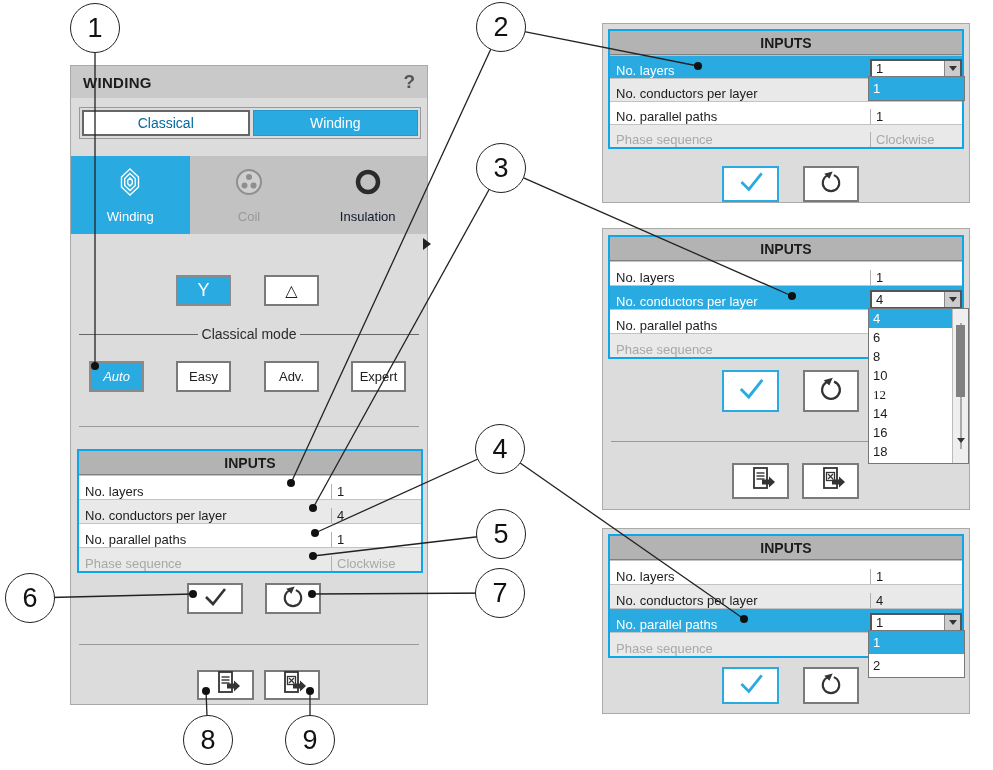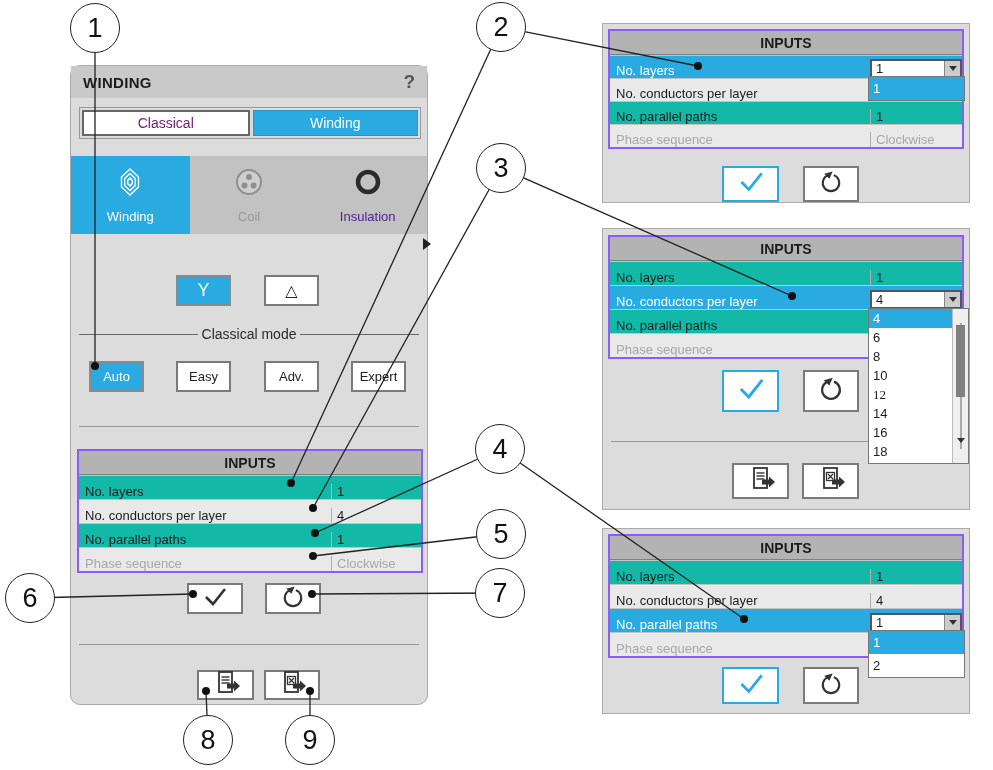--- a/index.html
+++ b/index.html
@@ -11,43 +11,43 @@
 
   
   .titlebar { position:absolute; left:0; top:0; width:100%; height:32px; background:#c9c9c9;
               display:flex; align-items:center; justify-content:space-between; padding:0 12px; }
   .titlebar .t { font-weight:bold; font-size:15px; color:#1c1c1c; letter-spacing:.3px; }
   .titlebar .q { font-size:19px; color:#555; font-weight:bold; cursor:default; }
 
   .typebtns { position:absolute; left:8px; top:41px; width:342px; height:32px; border:1px solid #999;
               display:flex; padding:2px; gap:3px; background:#dcdcdc; }
   .typebtn { flex:1; display:flex; align-items:center; justify-content:center; font-size:14px; }
-  .typebtn.off { background:#ffffff; border:2px solid #666; color:#701a75; }
+  .typebtn.off { background:#ffffff; border:2px solid #666; color:#0369a1; }
   .typebtn.on  { background:#29abe2; border:1px solid #2597c8; color:#ffffff; }
 
   .tabbar { position:absolute; left:0; top:90px; width:100%; height:78px; background:#c2c2c2; display:flex; }
   .tab { flex:1; display:flex; flex-direction:column; align-items:center; justify-content:center; gap:5px; }
   .tab.sel { background:#29abe2; }
   .tab .lbl { font-size:13px; }
   .tab.sel .lbl { color:#ffffff; }
   .tab .lbl.dim { color:#999; }
-  .tab .lbl.dark { color:#4c1d95; }
+  .tab .lbl.dark { color:#0f172a; }
 
   .seclabel { position:absolute; left:8px; right:8px; height:18px; display:flex; align-items:center; gap:4px; }
   .seclabel .ln { flex:1; height:0; border-top:1px solid #666; }
   .seclabel .tx { font-size:14px; color:#2b2b2b; white-space:nowrap; }
 
   .sqbtn { position:absolute; width:55px; height:31px; display:flex; align-items:center; justify-content:center;
            font-size:13px; background:#ffffff; border:2px solid #7a7a7a; color:#222; }
   .sqbtn.blue { background:#29abe2; border:2px solid #8a8a8a; color:#ffffff; }
 
   .hsep { position:absolute; left:8px; right:8px; border-top:1px solid #999; }
 
   
-  .tbl { position:absolute; background:#14b8a6; border:2px solid #8b5cf6; }
+  .tbl { position:absolute; background:#ffffff; border:2px solid #0ea5e9; }
   .tbl-head { height:24px; background:#b3b3b3; border-bottom:1px solid #808080; display:flex;
               align-items:center; justify-content:center; font-weight:bold; font-size:14px; color:#1c1c1c; }
   .trow { display:flex; align-items:flex-end; border-top:1px solid #c3c3c3; }
   .trow:first-of-type { border-top:none; }
   .trow.alt { background:#e9e9e9; }
   .trow.sel { background:#29abe2; }
   .trow.sel .c-label { color:#ffffff; }
   .trow.dis .c-label, .trow.dis .c-value { color:#a8a8a8; }
   .c-label { display:flex; align-items:center; padding-left:6px; font-size:13px; color:#1c1c1c; }
   .c-value { flex:1; display:flex; align-items:center; padding-left:5px; font-size:13px; color:#1c1c1c;
@@ -83,21 +83,21 @@
   #lines { position:absolute; left:0; top:0; z-index:40; pointer-events:none; }
 
   .expander { position:absolute; width:0; height:0; border-top:6px solid transparent;
               border-bottom:6px solid transparent; border-left:8px solid #222; }
 </style>
 </head>
 <body>
 
 <div id="stage">
 
-  <div class="panel" style="left:70px; top:65px; width:358px; height:640px;border-radius:10px;">
+  <div class="panel" style="left:70px; top:65px; width:358px; height:640px;">
 
     <div class="titlebar">
       <span class="t">WINDING</span>
       <span class="q">?</span>
     </div>
 
     <div class="typebtns">
       <div class="typebtn off">Classical</div>
       <div class="typebtn on">Winding</div>
     </div>
@@ -143,21 +143,21 @@
     <div class="sqbtn" style="left:193px; top:209px;">
       <span style="font-size:16px;">△</span>
     </div>
 
     <div class="seclabel" style="top:259px;">
       <span class="ln"></span>
       <span class="tx">Classical mode</span>
       <span class="ln"></span>
     </div>
 
-    <div class="sqbtn blue" style="left:18px; top:295px;">Auto</div>
+    <div class="sqbtn blue" style="left:18px; top:295px;font-style:italic;">Auto</div>
     <div class="sqbtn" style="left:105px; top:295px;">Easy</div>
     <div class="sqbtn" style="left:193px; top:295px;">Adv.</div>
     <div class="sqbtn" style="left:280px; top:295px;">Expert</div>
 
     <div class="hsep" style="top:360px;"></div>
 
     <div class="tbl" style="left:6px; top:383px; width:346px;">
       <div class="tbl-head">INPUTS</div>
       <div class="trow" style="height:24px;">
         <div class="c-label" style="flex:0 0 252px;">No. layers</div>

